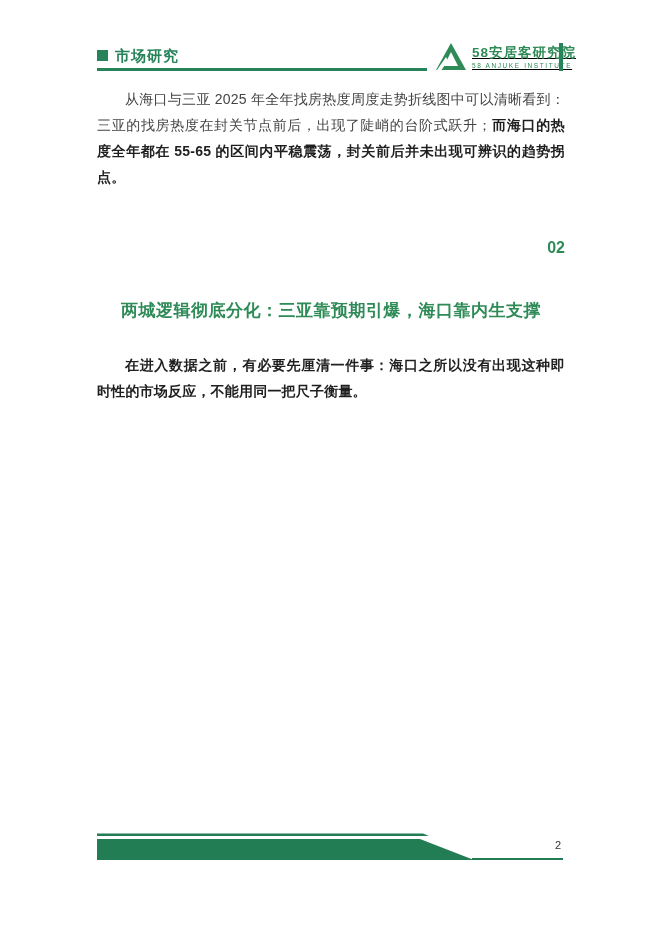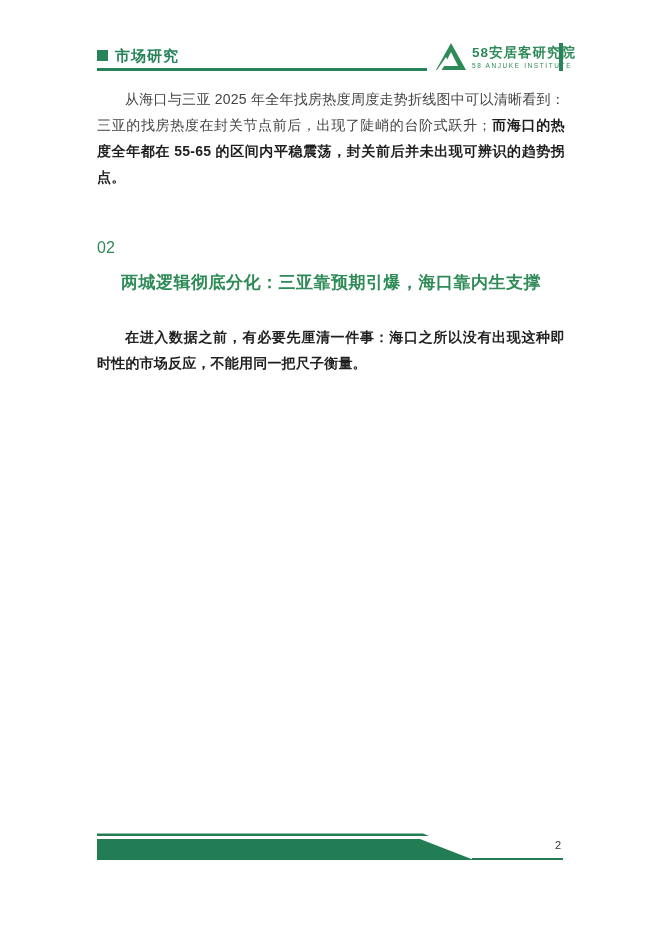--- a/index.html
+++ b/index.html
@@ -45,21 +45,21 @@
     background: #26835a;
   }
   .logo {
     position: absolute;
     left: 436px;
     top: 43px;
     display: flex;
     align-items: center;
     gap: 6px;
   }
-  .logo-text { display: flex; flex-direction: column; }
+  .logo-text { display: flex; flex-direction: column; text-decoration: underline; }
   .logo-cn {
     font-size: 13.5px;
     font-weight: 700;
     color: #2e8b57;
     letter-spacing: 1px;
     line-height: 16px;
     white-space: nowrap;
   }
   .logo-en {
     font-size: 6.5px;
@@ -91,34 +91,35 @@
     text-align: justify;
     text-indent: 2em;
     letter-spacing: 0.2px;
   }
   .content p span.b {
     font-weight: 700;
     color: #1f1f1f;
   }
   .sec-num {
     margin-top: 40px;
-    text-align: left;
+    text-align: right;
     font-size: 16px;
-    font-weight: 400;
+    font-weight: 700;
     color: #2e8b57;
     line-height: 35px;
   }
   .sec-title {
     text-align: center;
     font-size: 17px;
     font-weight: 700;
     color: #2e8b57;
     line-height: 35px;
     margin-bottom: 24px;
     letter-spacing: 0.5px;
+    margin-top: 28px;
   }
 
   
   .footer-ribbon {
     position: absolute;
     left: 97px;
     top: 832px;
     width: 468px;
     height: 30px;
   }

